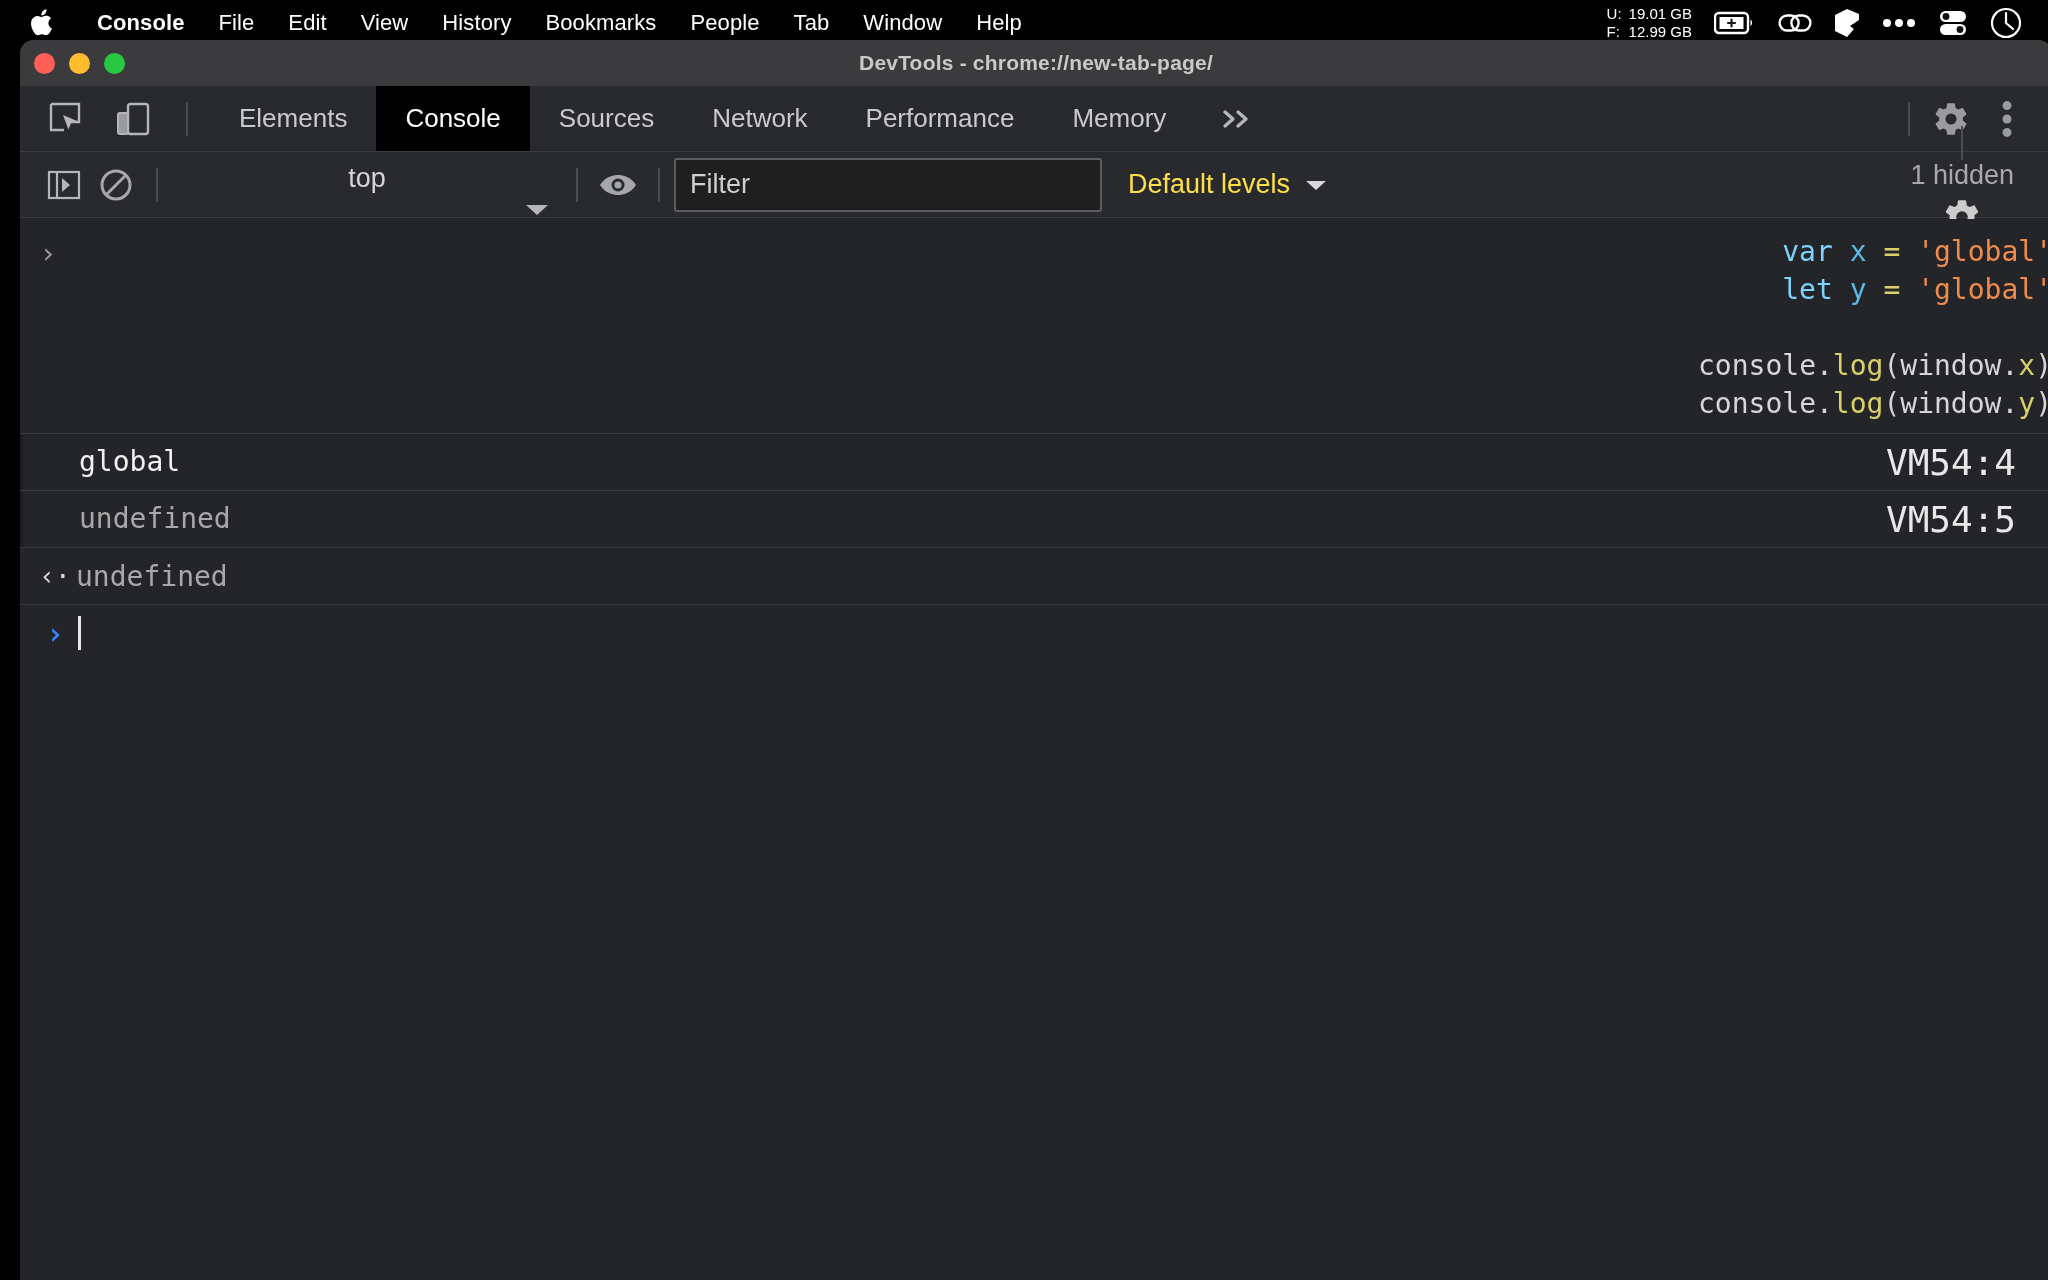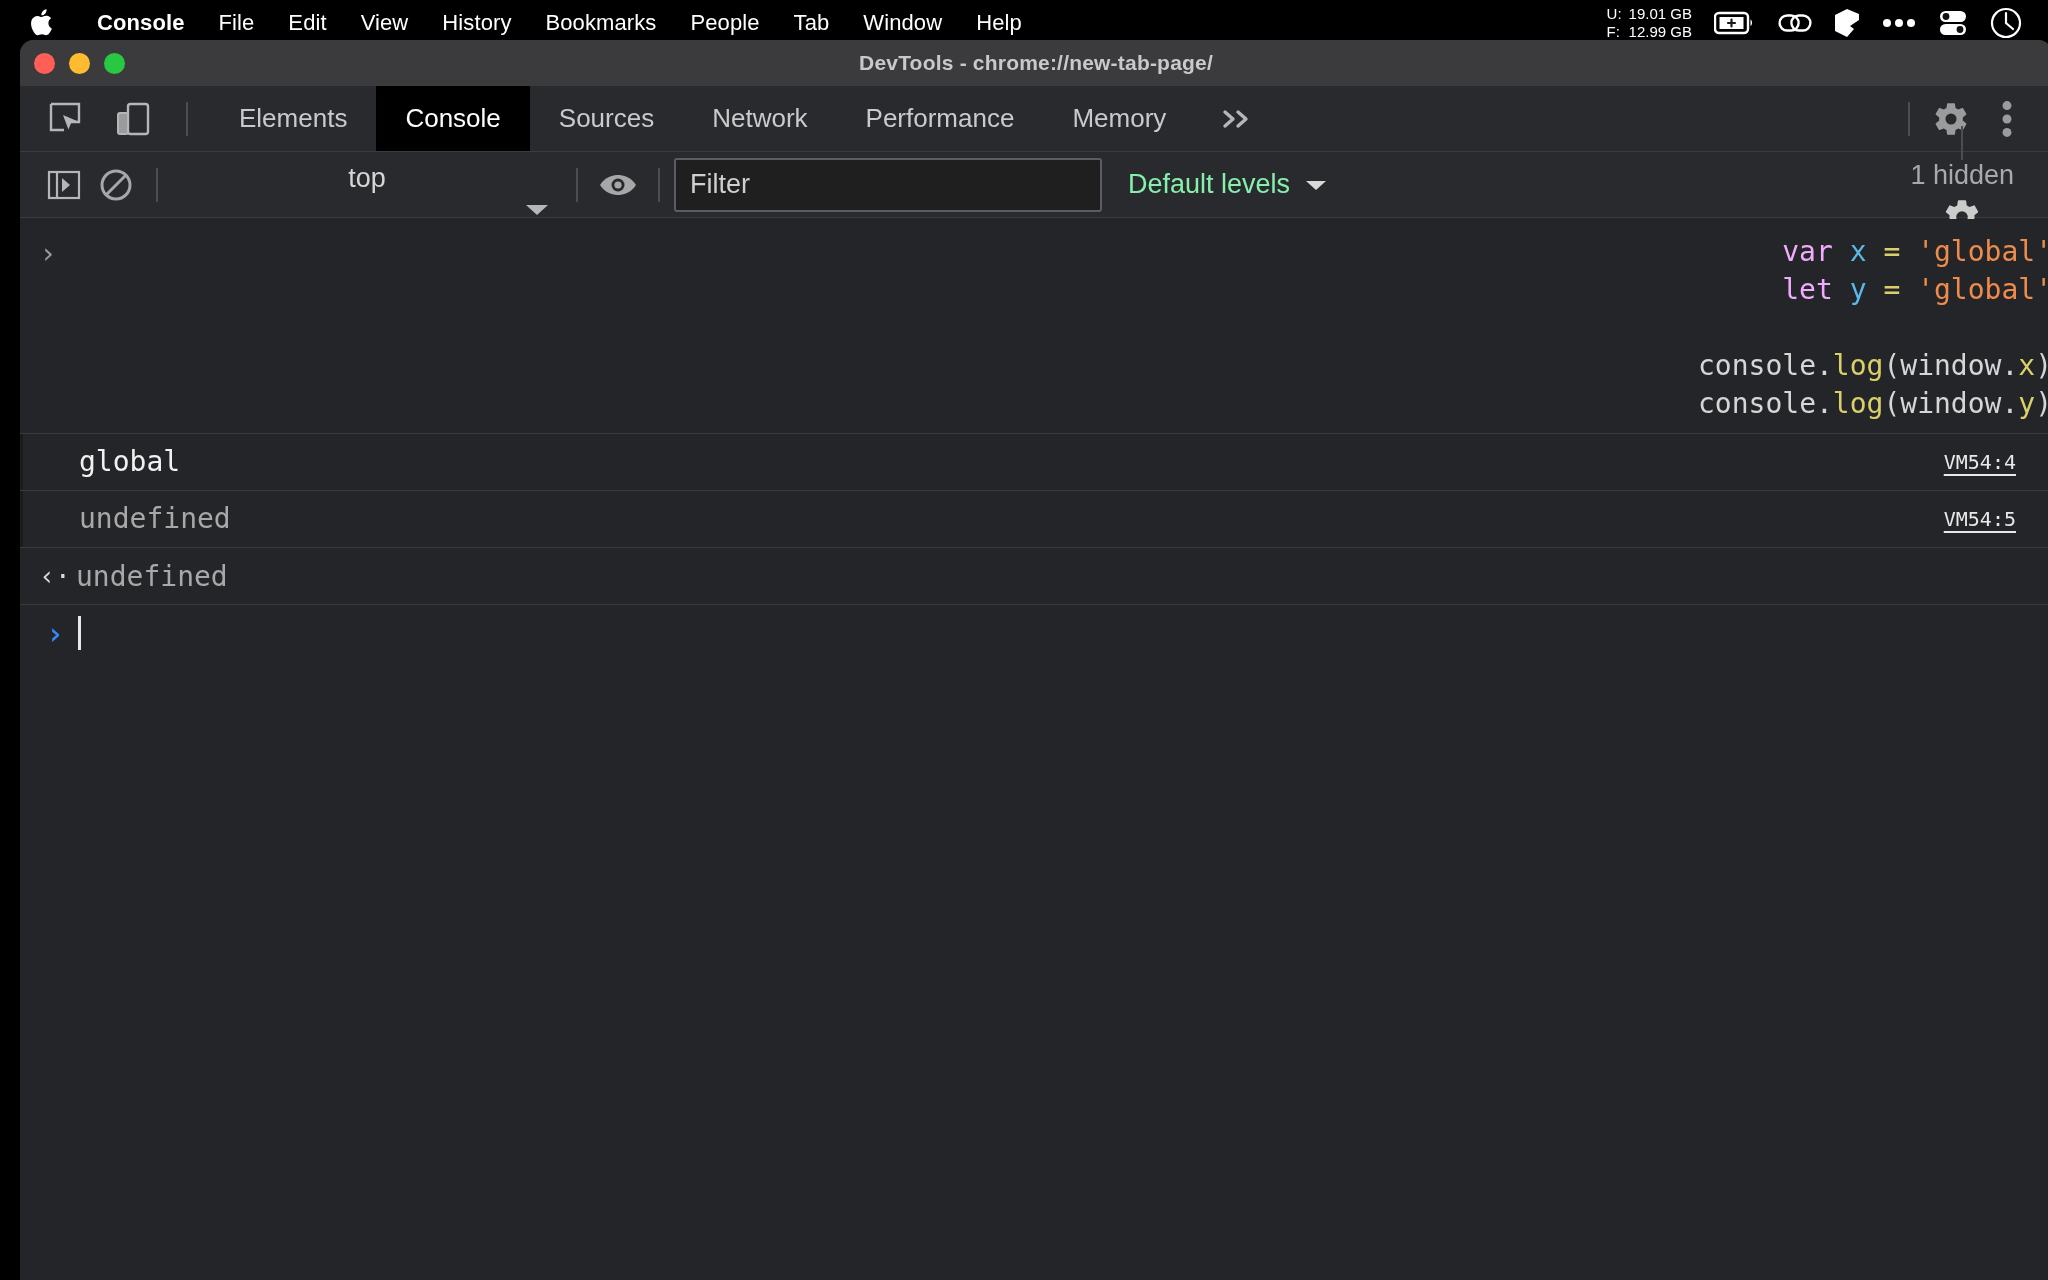--- a/index.html
+++ b/index.html
@@ -108,21 +108,21 @@
   }
   .ctx-select .caret{ margin-left:auto; }
   .filter-box{
     width:428px; height:54px; background:#1f1f1f;
     border:2px solid #5c5d60; border-radius:3px;
     display:flex; align-items:center; padding:0 14px;
   }
   .filter-box .ph{ font-size:27px; color:#cfcfd0; }
   .levels{
     display:flex; align-items:center; gap:14px; margin-left:26px;
-    font-size:27px; color:#86efac;
+    font-size:27px; color:#fde047;
   }
   .ct-right{ margin-left:auto; display:flex; align-items:center;flex-direction:column; }
   .hidden-count{ font-size:27px; color:#a9a9ab; padding:0 20px; }
 
   
   #console-body{
     position:absolute; left:0; top:133px; width:2032px; height:1061px;
     background:#242528;
     font-family:"DejaVu Sans Mono", monospace;
   }
@@ -138,38 +138,38 @@
   }
   .prompt-col{
     width:56px; flex:0 0 56px; display:flex; justify-content:center;
     padding-top:4px;
   }
   .code-col{ flex:1; }
   .code-line{
     font-size:28px; line-height:38px; color:#d4d4d4; white-space:pre;
   }
   .blank-line{ height:38px; }
-  .k-kw{ color:#f0abfc; }
+  .k-kw{ color:#7dd3fc; }
   .k-var{ color:#5ab9e8; }
   .k-op{ color:#d9d06a; }
   .k-str{ color:#f08c4b; }
   .k-plain{ color:#d6d6d6; }
   .k-fn{ color:#d9d06a; }
 
   
   .msg{
     display:flex; align-items:center; min-height:56px;
     padding-left:56px; padding-right:36px;
   }
   .msg-text{ font-size:28px; line-height:32px; }
   .msg-text.white{ color:#f1f1f1; }
   .msg-text.grey{ color:#a8a8a8; }
   .src-link{
-    margin-left:auto; font-size:20px; color:#e8e8e8;
-    text-decoration:underline; text-underline-offset:5px;
+    margin-left:auto; font-size:36px; color:#e8e8e8;
+    text-underline-offset:5px;
   }
   .ret{
     display:flex; align-items:center; min-height:56px; padding-left:14px;
   }
   .ret-arrow{
     width:42px; flex:0 0 42px; display:flex; align-items:center; justify-content:center;
     color:#d8d8d8; font-size:26px;
   }
   .ret-text{ font-size:28px; color:#a8a8a8; margin-left:0; }
   .prompt-row{

